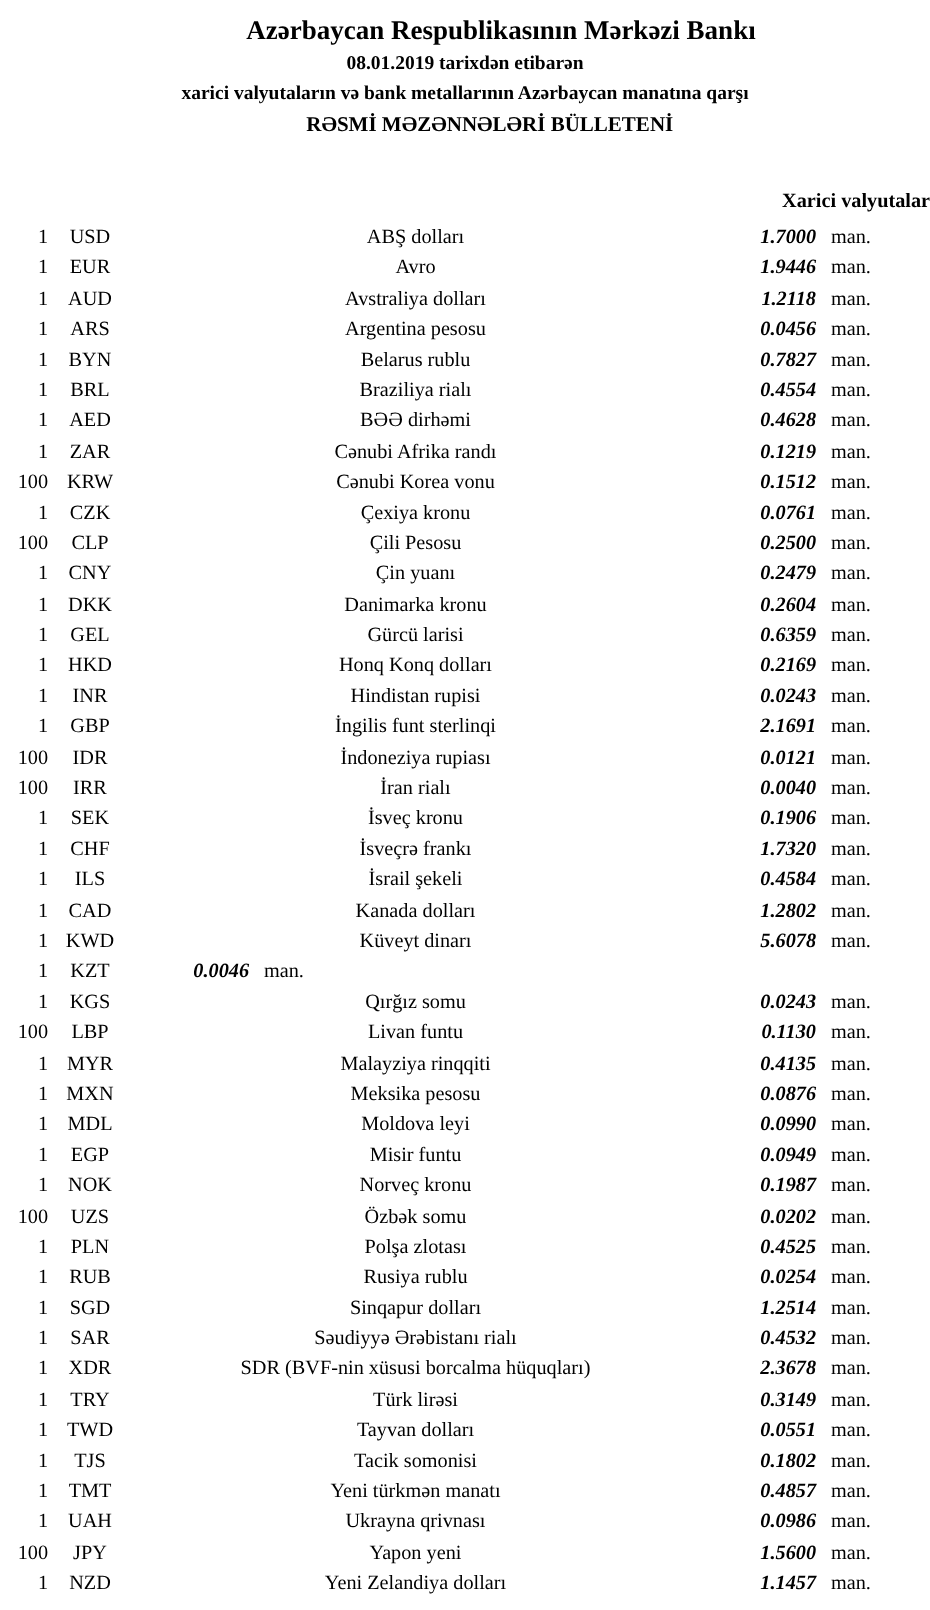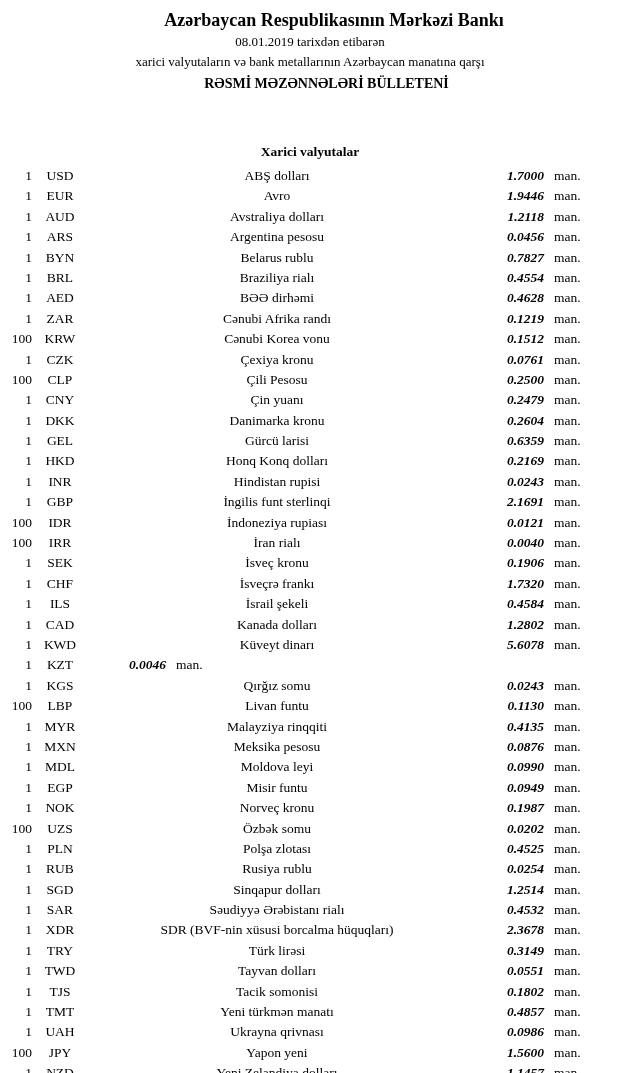--- a/index.html
+++ b/index.html
@@ -21,35 +21,35 @@
   header { text-align: center; }
   .title {
     font-size: 18px;
     font-weight: bold;
     margin: 0;
     line-height: 24px;
     padding-left: 48px;
   }
   .sub {
     font-size: 13px;
-    font-weight: normal;
+    font-weight: bold;
     line-height: 20px;
   }
   .bulletin {
     font-size: 14px;
     font-weight: bold;
     line-height: 21px;
     margin-top: 1px;
     margin-left: 33px;
   }
   .section-title {
-    text-align: center;
+    text-align: right;
     font-size: 13.5px;
     font-weight: bold;
-    margin-top: 49px;
+    margin-top: 31px;
     line-height: 18px;
   }
   .rates {
     margin-top: 5px;
   }
   .row {
     display: flex;
     align-items: baseline;
     height: 20.4px;
     line-height: 20.4px;

